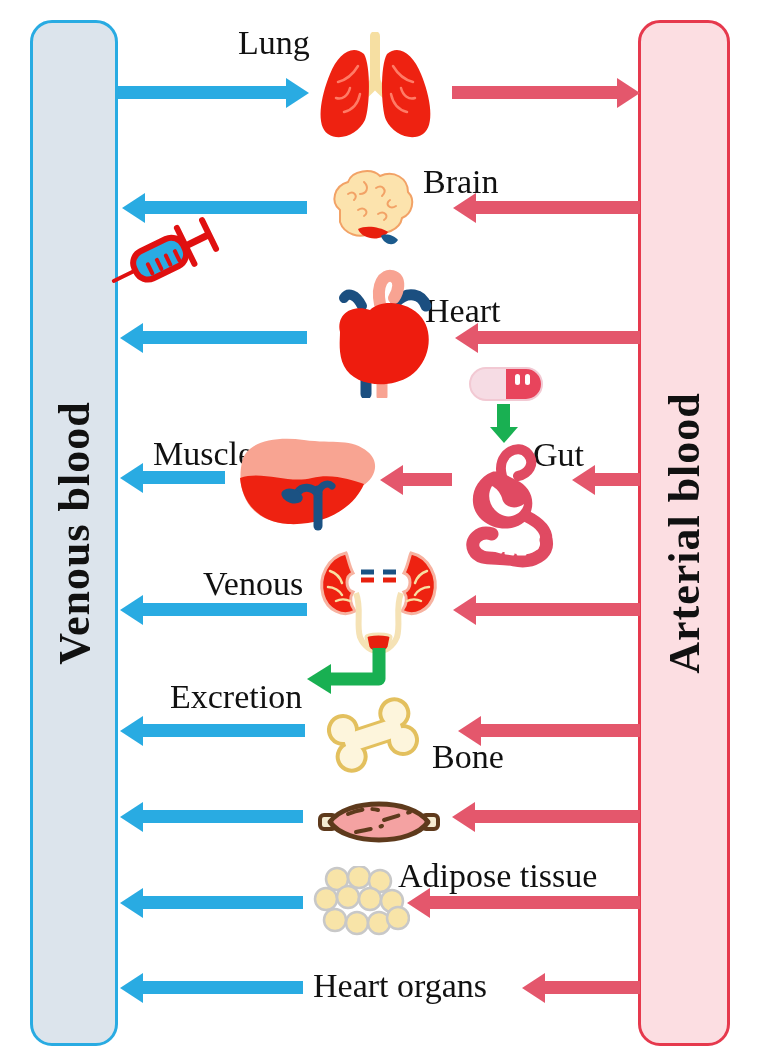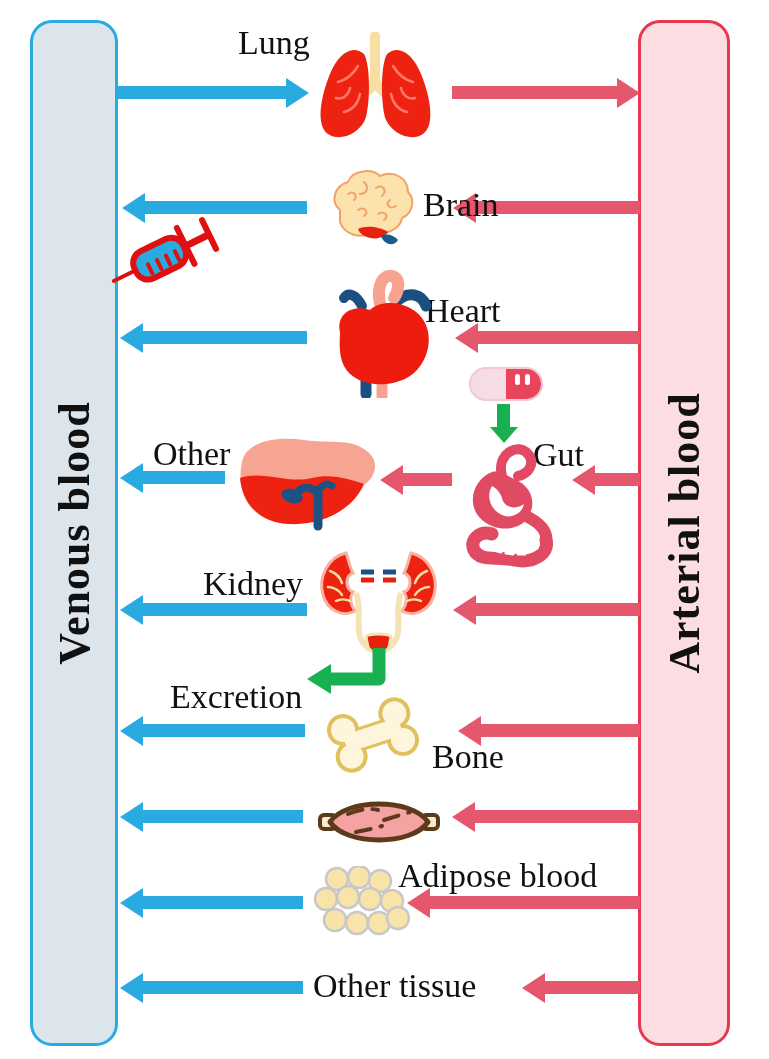--- a/index.html
+++ b/index.html
@@ -67,29 +67,29 @@
   <div class="ar p left" style="left:478px;top:331px;width:162px;"></div>
   <div class="ar p left" style="left:595px;top:473px;width:45px;"></div>
   <div class="ar p left" style="left:403px;top:473px;width:49px;"></div>
   <div class="ar p left" style="left:476px;top:603px;width:164px;"></div>
   <div class="ar p left" style="left:481px;top:724px;width:159px;"></div>
   <div class="ar p left" style="left:475px;top:810px;width:165px;"></div>
   <div class="ar p left" style="left:430px;top:896px;width:210px;"></div>
   <div class="ar p left" style="left:545px;top:981px;width:95px;"></div>
 
   <div class="lbl" style="left:238px;top:24px;">Lung</div>
-  <div class="lbl" style="left:423px;top:163px;margin-top:23px;">Brain</div>
+  <div class="lbl" style="left:423px;top:163px;">Brain</div>
   <div class="lbl" style="left:425px;top:292px;font-family:Liberation Serif, serif;">Heart</div>
-  <div class="lbl" style="left:153px;top:435px;">Other</div>
+  <div class="lbl" style="left:153px;top:435px;">Muscle</div>
   <div class="lbl" style="left:533px;top:436px;">Gut</div>
-  <div class="lbl" style="left:203px;top:565px;">Kidney</div>
+  <div class="lbl" style="left:203px;top:565px;">Venous</div>
   <div class="lbl" style="left:170px;top:663px;margin-top:15px;">Excretion</div>
   <div class="lbl" style="left:432px;top:690px;margin-top:48px;">Bone</div>
-  <div class="lbl" style="left:398px;top:857px;">Adipose blood</div>
-  <div class="lbl" style="left:313px;top:967px;">Other tissue</div>
+  <div class="lbl" style="left:398px;top:857px;">Adipose tissue</div>
+  <div class="lbl" style="left:313px;top:967px;">Heart organs</div>
 
   <div class="icon" style="left:308px;top:32px;">
     <svg width="135" height="112" viewBox="0 0 135 112">
       <path d="M67 4 L67 50 M67 44 C67 56 58 59 52 66 M67 44 C67 56 76 59 82 66" stroke="#f6dfa2" stroke-width="10" fill="none" stroke-linecap="round"></path>
       <path d="M56 22 C44 12 30 22 22 42 C12 66 8 94 20 102 C32 110 50 102 57 88 C62 76 63 34 56 22 Z" fill="#ee2211"></path>
       <path d="M79 22 C91 12 105 22 113 42 C123 66 127 94 115 102 C103 110 85 102 78 88 C73 76 72 34 79 22 Z" fill="#ee2211"></path>
       <path d="M50 34 C44 44 38 48 30 50 M42 56 C40 64 34 68 28 66 M52 62 C50 72 44 78 36 80" stroke="#ff7b66" stroke-width="2.5" fill="none" stroke-linecap="round"></path>
       <path d="M85 34 C91 44 97 48 105 50 M93 56 C95 64 101 68 107 66 M83 62 C85 72 91 78 99 80" stroke="#ff7b66" stroke-width="2.5" fill="none" stroke-linecap="round"></path>
     </svg>
   </div>

